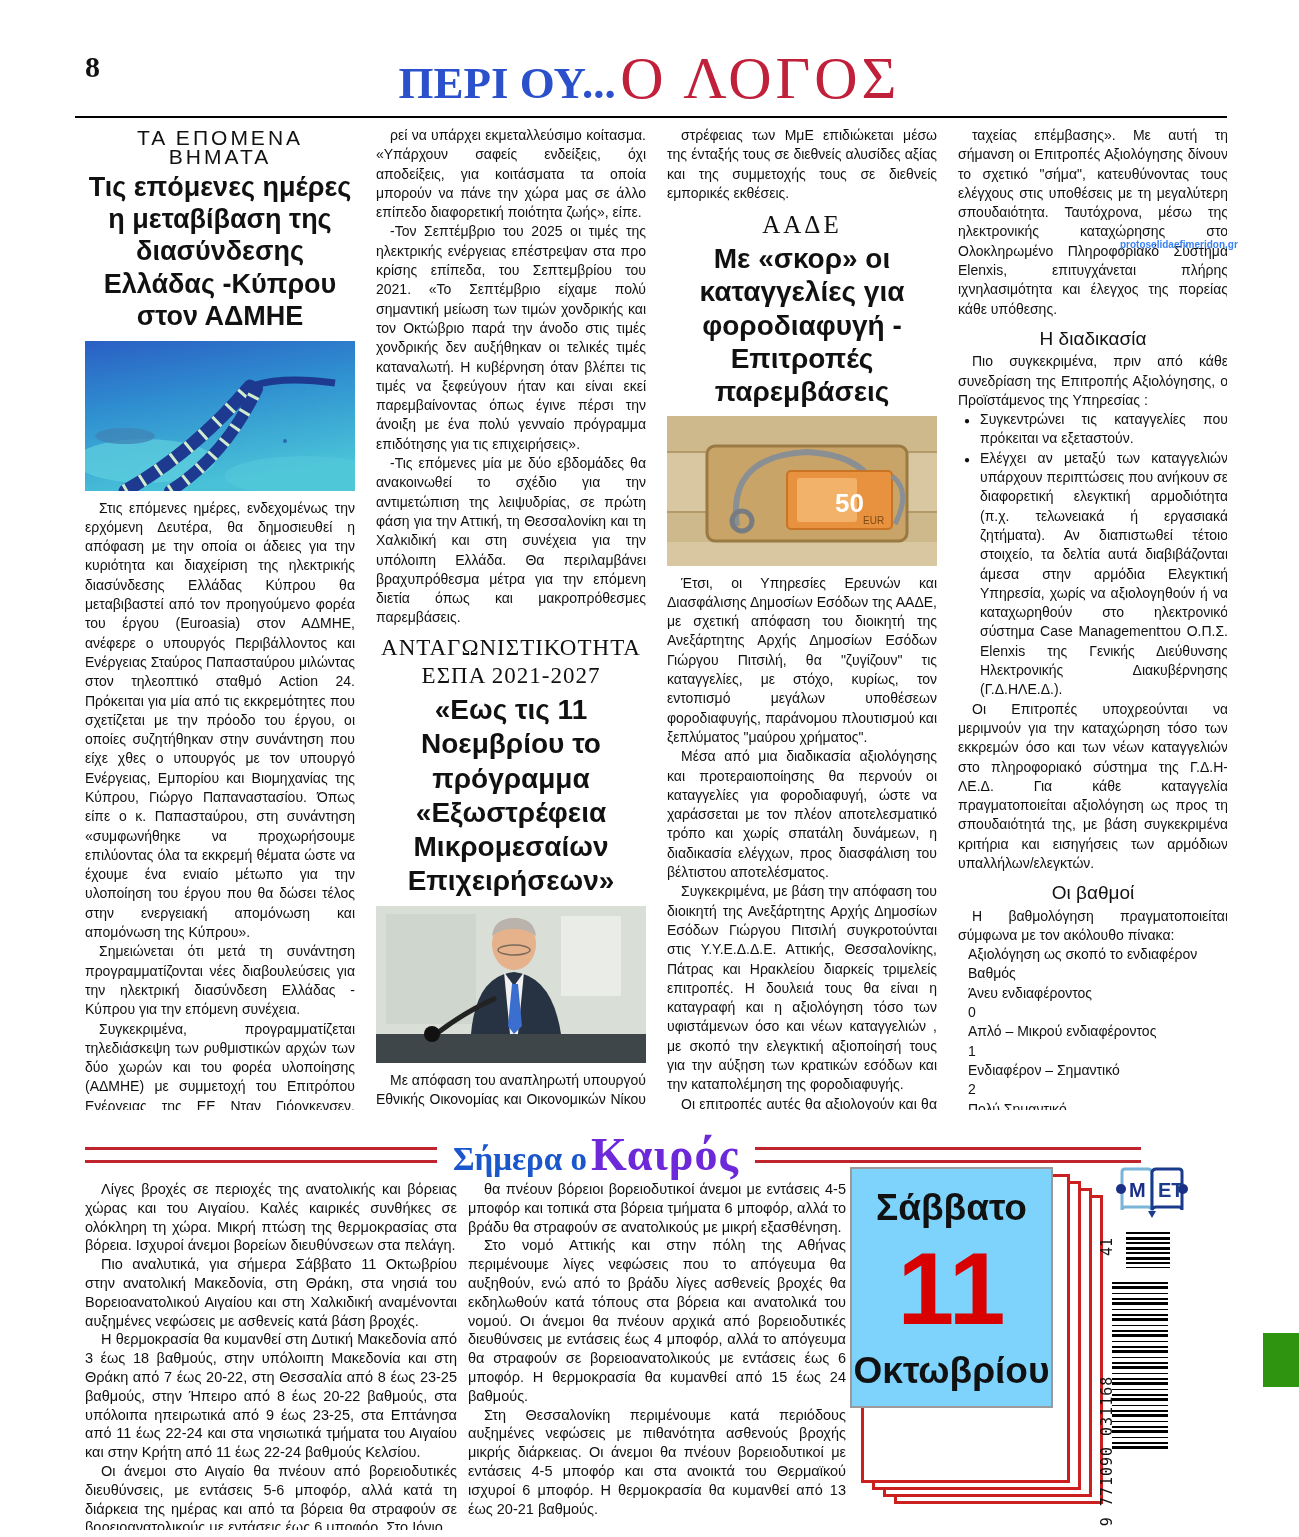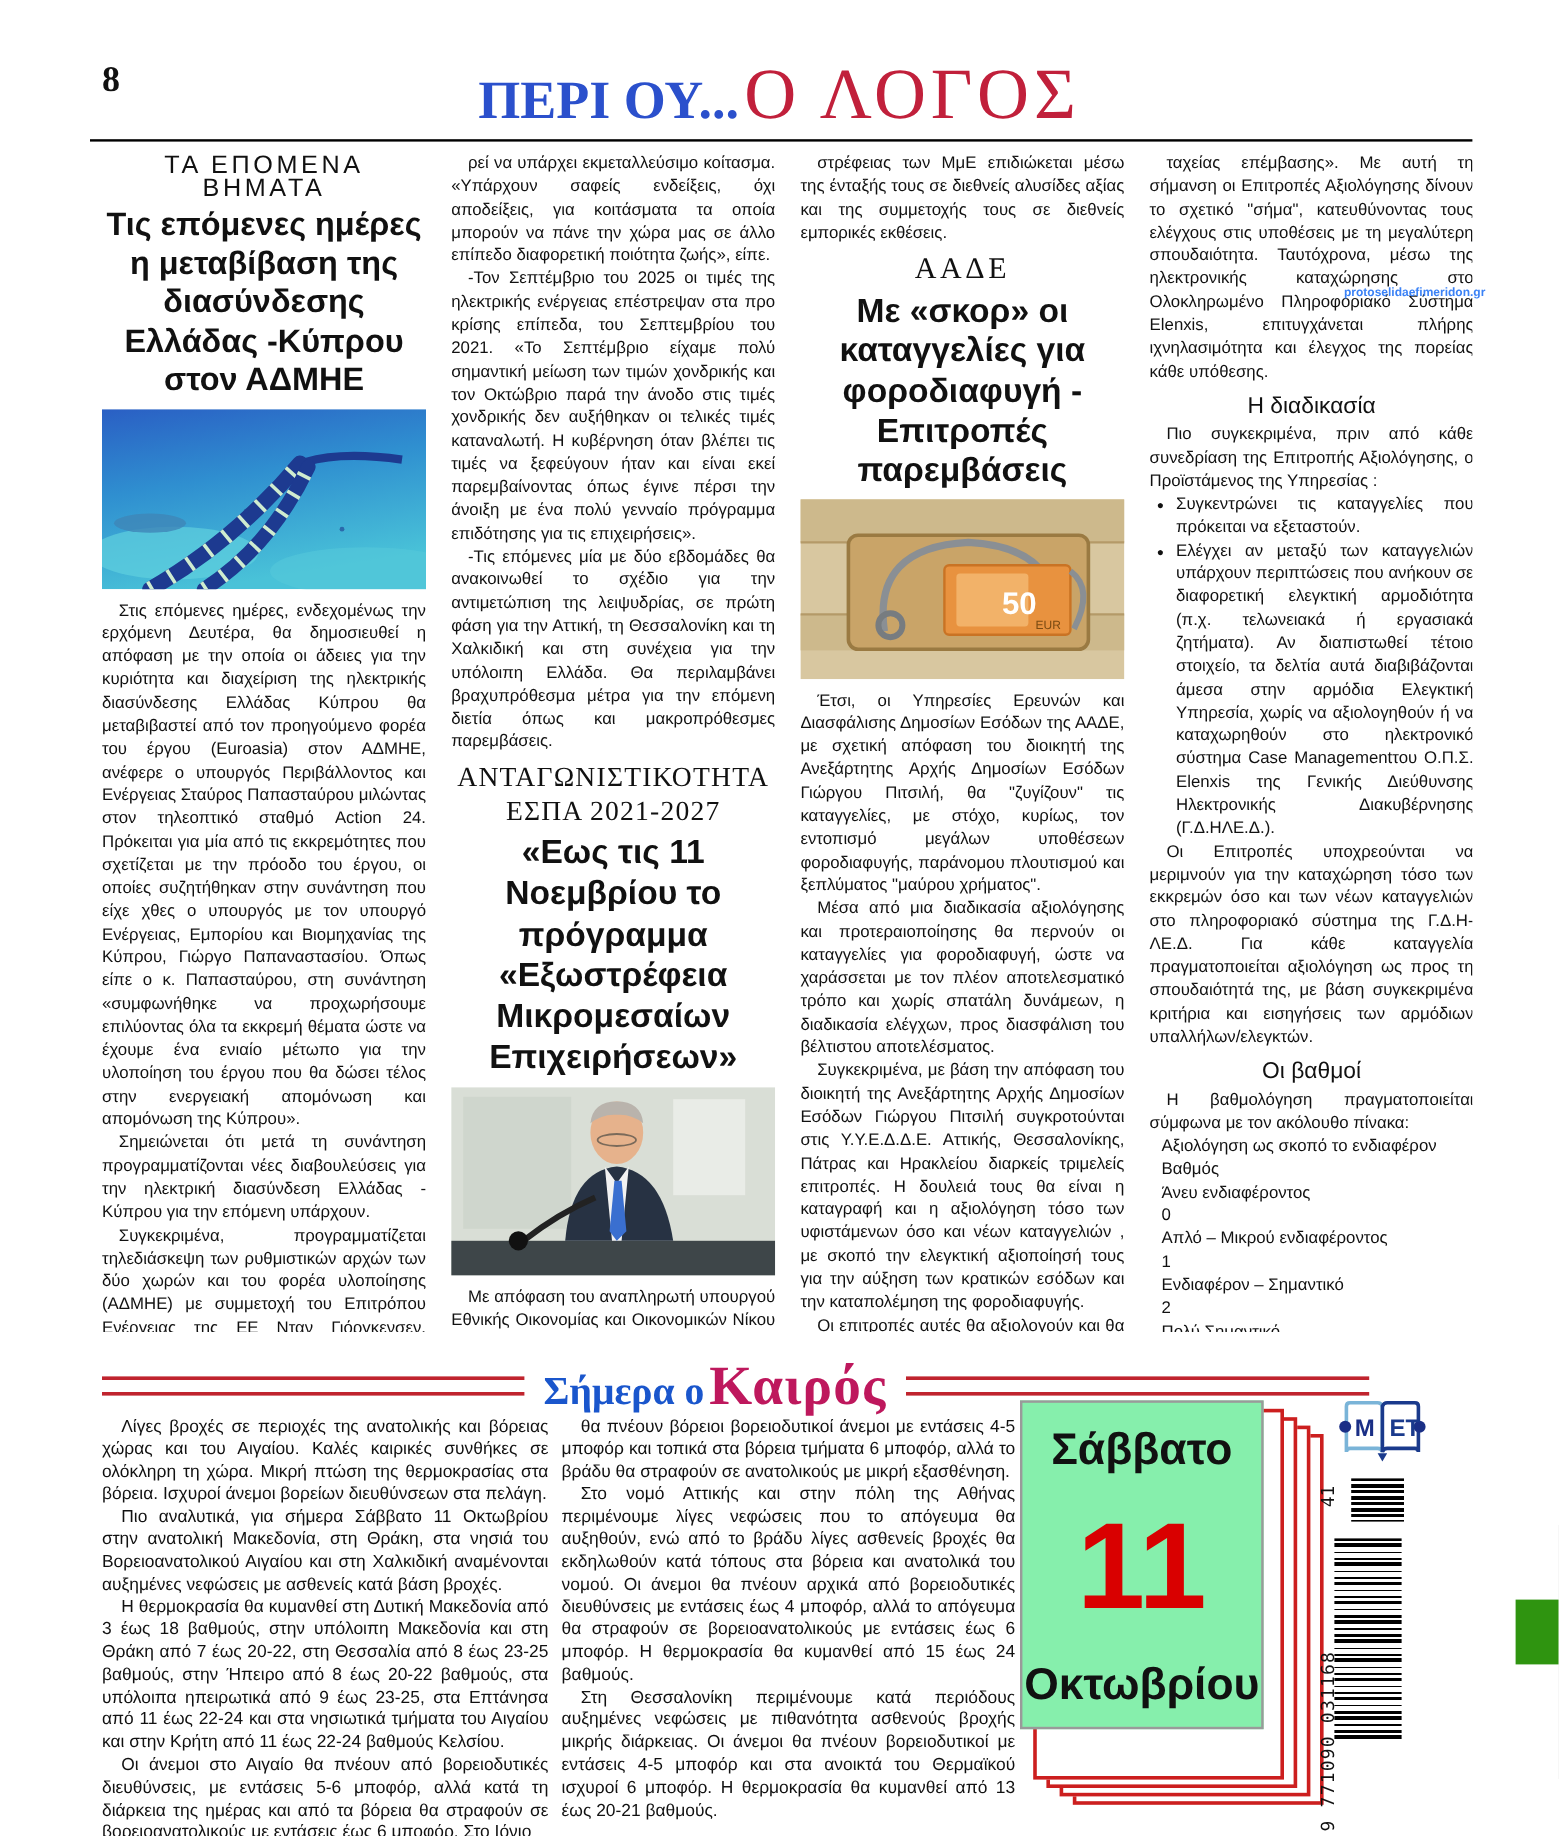--- a/index.html
+++ b/index.html
@@ -28,29 +28,29 @@
   .bullet-item .dot{flex:0 0 16px;padding-left:6px}
   .bullet-item .dot::before{content:"\25CF";font-size:10px;line-height:19.3px}
   .watermark{position:absolute;top:239px;left:1120px;font-weight:bold;font-size:10px;color:#3b82f6;white-space:nowrap;z-index:5}
   
   .weather-head{position:absolute;top:1128px;left:85px;width:1056px;display:flex;align-items:center}
   .wrule{height:10px;border-top:3px solid #c0242e;border-bottom:3px solid #c0242e}
   .wrule.left{width:352px}
   .wrule.right{flex:1}
   .wtitle{white-space:nowrap;padding:0 16px;font-family:"Liberation Serif",serif;font-weight:bold}
   .wblue{font-size:33px;color:#1a56cc}
-  .wred{font-size:46px;color:#be185d;letter-spacing:1px}
+  .wred{font-size:46px;color:#6d28d9;letter-spacing:1px}
   .weather-col{position:absolute;top:1180px;font-size:14.5px;line-height:18.8px;text-align:justify;overflow:hidden}
   .weather-col p{margin:0;text-indent:16px}
   .wcol-left{left:85px;width:372px;height:350px}
   .wcol-right{left:468px;width:378px;height:350px}
   
   .calendar{position:absolute;top:1167px;left:850px;width:252px;height:336px}
   .cal-layer{position:absolute;width:203px;height:303px;background:#fff;border:3px solid #cc1f1f}
-  .cal-page{position:absolute;left:0;top:0;width:203px;height:274px;background:#86efac;border:2px solid #9a9a9a;
+  .cal-page{position:absolute;left:0;top:0;width:203px;height:241px;background:#7dd3fc;border:2px solid #9a9a9a;
             display:flex;flex-direction:column;align-items:center;justify-content:space-between;padding:18px 0 14px;box-sizing:border-box}
   .cal-day,.cal-month{font-weight:bold;font-size:37px}
   .cal-date{font-weight:bold;font-size:102px;line-height:.9;color:#d90000}
   
   .met-logo{position:absolute;top:1166px;left:1114px}
   .bc-addon{position:absolute;top:1232px;left:1126px;width:44px;height:36px;
             background:repeating-linear-gradient(180deg,#000 0 2px,#fff 2px 5px,#000 5px 8px,#fff 8px 10px)}
   .bc-addon-label{position:absolute;top:1238px;left:1098px;font-family:"DejaVu Sans Mono",monospace;
                   font-size:15px;transform:rotate(-90deg);transform-origin:center}
   .bc-main{position:absolute;top:1282px;left:1112px;width:56px;height:170px;
@@ -91,21 +91,21 @@
         <ellipse cx="40" cy="95" rx="30" ry="8" fill="#3f86b8" opacity="0.8"></ellipse>
         <path d="M250 42 Q200 35 170 44" stroke="#1d3a90" stroke-width="7" fill="none"></path>
         <path d="M40 150 Q110 110 165 45" stroke="#1d3a90" stroke-width="13" fill="none" stroke-linecap="round"></path>
         <path d="M40 150 Q110 110 165 45" stroke="#cfeccf" stroke-width="13" fill="none" stroke-dasharray="3 16" stroke-linecap="butt"></path>
         <path d="M85 150 Q140 115 172 48" stroke="#1d3a90" stroke-width="12" fill="none" stroke-linecap="round"></path>
         <path d="M85 150 Q140 115 172 48" stroke="#cfeccf" stroke-width="12" fill="none" stroke-dasharray="3 15" stroke-linecap="butt"></path>
         <circle cx="200" cy="100" r="2" fill="#1d3a90" opacity="0.6"></circle>
         <circle cx="120" cy="85" r="2" fill="#1d3a90" opacity="0.5"></circle>
       </svg>
       <p>Στις επόμενες ημέρες, ενδεχομένως την ερχόμενη Δευτέρα, θα δημοσιευθεί η απόφαση με την οποία οι άδειες για την κυριότητα και διαχείριση της ηλεκτρικής διασύνδεσης Ελλάδας Κύπρου θα μεταβιβαστεί από τον προηγούμενο φορέα του έργου (Euroasia) στον ΑΔΜΗΕ, ανέφερε ο υπουργός Περιβάλλοντος και Ενέργειας Σταύρος Παπασταύρου μιλώντας στον τηλεοπτικό σταθμό Action 24. Πρόκειται για μία από τις εκκρεμότητες που σχετίζεται με την πρόοδο του έργου, οι οποίες συζητήθηκαν στην συνάντηση που είχε χθες ο υπουργός με τον υπουργό Ενέργειας, Εμπορίου και Βιομηχανίας της Κύπρου, Γιώργο Παπαναστασίου. Όπως είπε ο κ. Παπασταύρου, στη συνάντηση «συμφωνήθηκε να προχωρήσουμε επιλύοντας όλα τα εκκρεμή θέματα ώστε να έχουμε ένα ενιαίο μέτωπο για την υλοποίηση του έργου που θα δώσει τέλος στην ενεργειακή απομόνωση και απομόνωση της Κύπρου».</p>
-      <p>Σημειώνεται ότι μετά τη συνάντηση προγραμματίζονται νέες διαβουλεύσεις για την ηλεκτρική διασύνδεση Ελλάδας - Κύπρου για την επόμενη υπάρχουν.</p>
+      <p>Σημειώνεται ότι μετά τη συνάντηση προγραμματίζονται νέες διαβουλεύσεις για την ηλεκτρική διασύνδεση Ελλάδας - Κύπρου για την επόμενη συνέχεια.</p>
       <p>Συγκεκριμένα, προγραμματίζεται τηλεδιάσκεψη των ρυθμιστικών αρχών των δύο χωρών και του φορέα υλοποίησης (ΑΔΜΗΕ) με συμμετοχή του Επιτρόπου Ενέργειας της ΕΕ Νταν Γιόργκενσεν. Στόχος των συζητήσεων είναι η επίλυση των τεχνικών, θεσμικών και οικονομικών εκκρεμοτήτων, ορισμένες από τις οποίες έχουν αφετηρία στην περίοδο πριν την είσοδο του ΑΔΜΗΕ, προκειμένου το έργο να προχωρήσει στην επόμενη φάση.</p>
 
     </div>
 
     <div class="col">
       <p>ρεί να υπάρχει εκμεταλλεύσιμο κοίτασμα. «Υπάρχουν σαφείς ενδείξεις, όχι αποδείξεις, για κοιτάσματα τα οποία μπορούν να πάνε την χώρα μας σε άλλο επίπεδο διαφορετική ποιότητα ζωής», είπε.</p>
       <p>-Τον Σεπτέμβριο του 2025 οι τιμές της ηλεκτρικής ενέργειας επέστρεψαν στα προ κρίσης επίπεδα, του Σεπτεμβρίου του 2021. «Το Σεπτέμβριο είχαμε πολύ σημαντική μείωση των τιμών χονδρικής και τον Οκτώβριο παρά την άνοδο στις τιμές χονδρικής δεν αυξήθηκαν οι τελικές τιμές καταναλωτή. Η κυβέρνηση όταν βλέπει τις τιμές να ξεφεύγουν ήταν και είναι εκεί παρεμβαίνοντας όπως έγινε πέρσι την άνοιξη με ένα πολύ γενναίο πρόγραμμα επιδότησης για τις επιχειρήσεις».</p>
       <p>-Τις επόμενες μία με δύο εβδομάδες θα ανακοινωθεί το σχέδιο για την αντιμετώπιση της λειψυδρίας, σε πρώτη φάση για την Αττική, τη Θεσσαλονίκη και τη Χαλκιδική και στη συνέχεια για την υπόλοιπη Ελλάδα. Θα περιλαμβάνει βραχυπρόθεσμα μέτρα για την επόμενη διετία όπως και μακροπρόθεσμες παρεμβάσεις.</p>
       <div class="kicker-serif">
         <div>ΑΝΤΑΓΩΝΙΣΤΙΚΟΤΗΤΑ</div>

